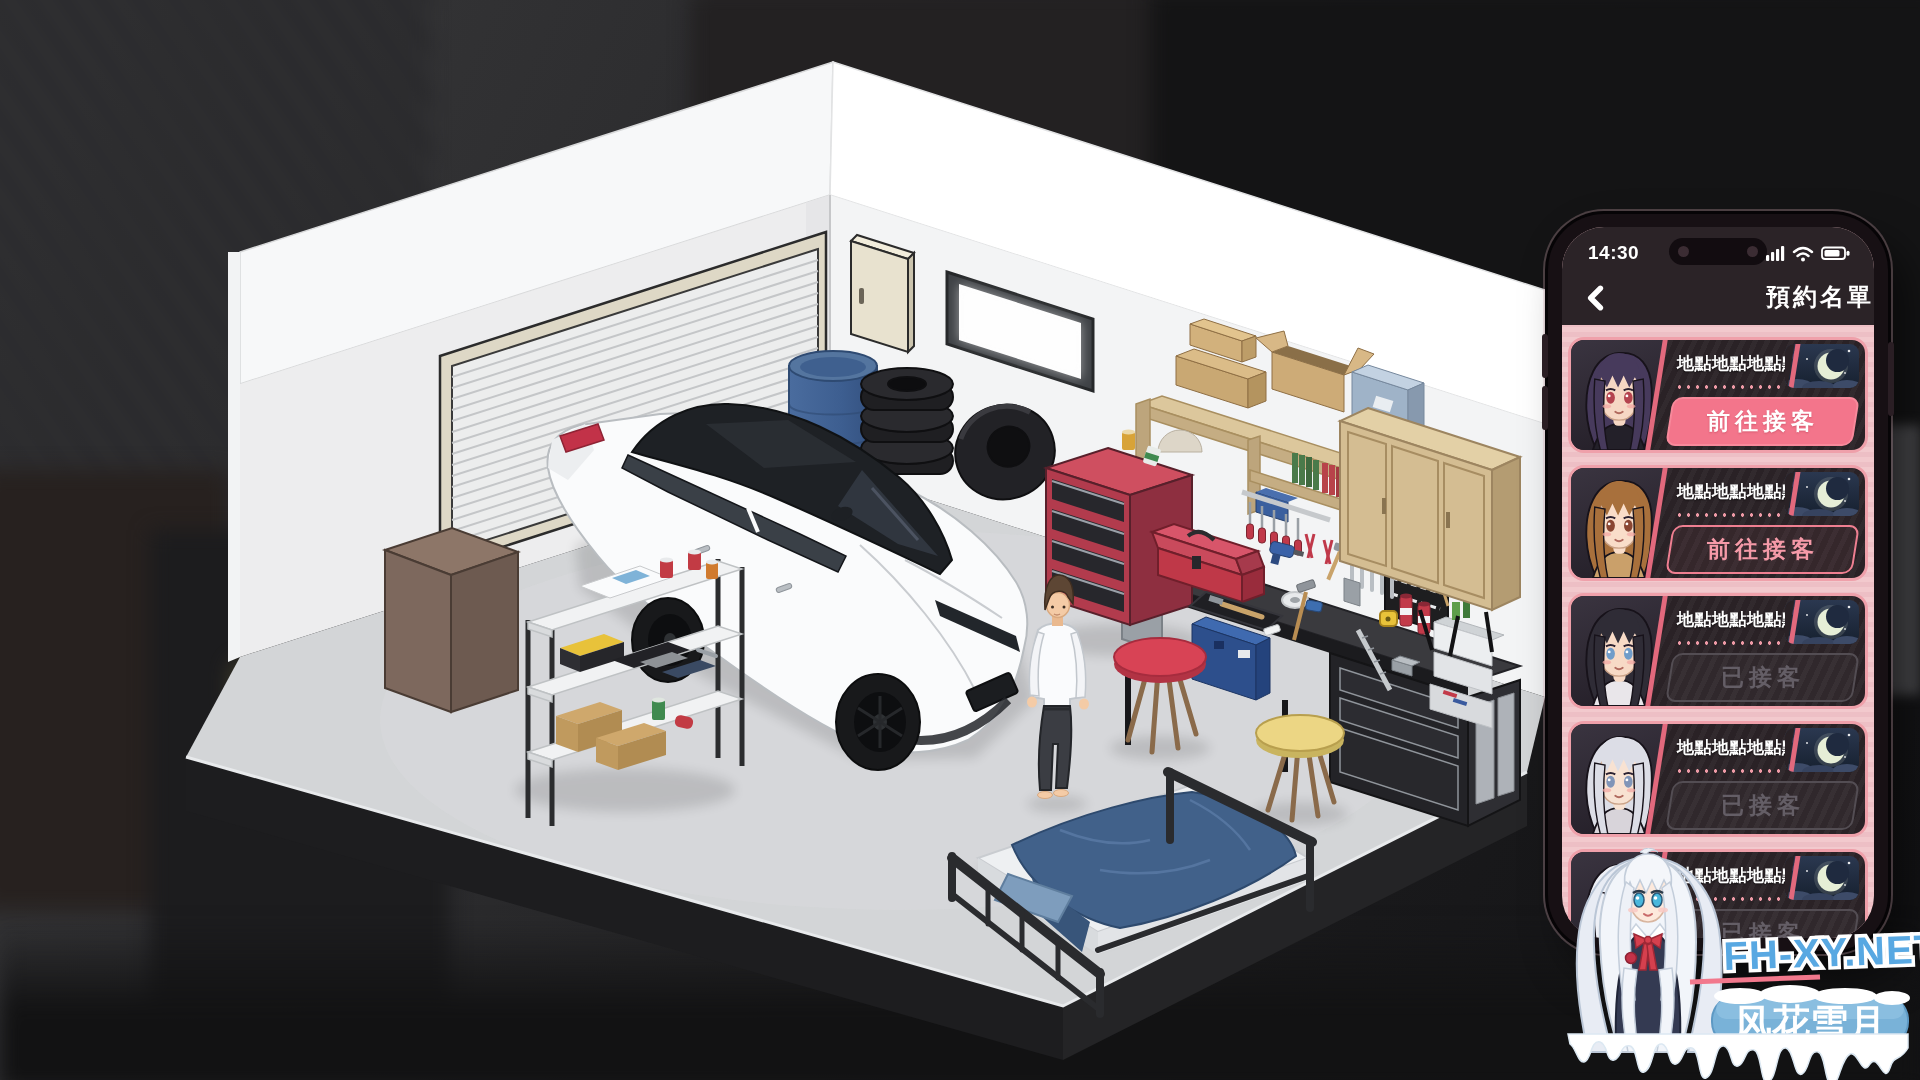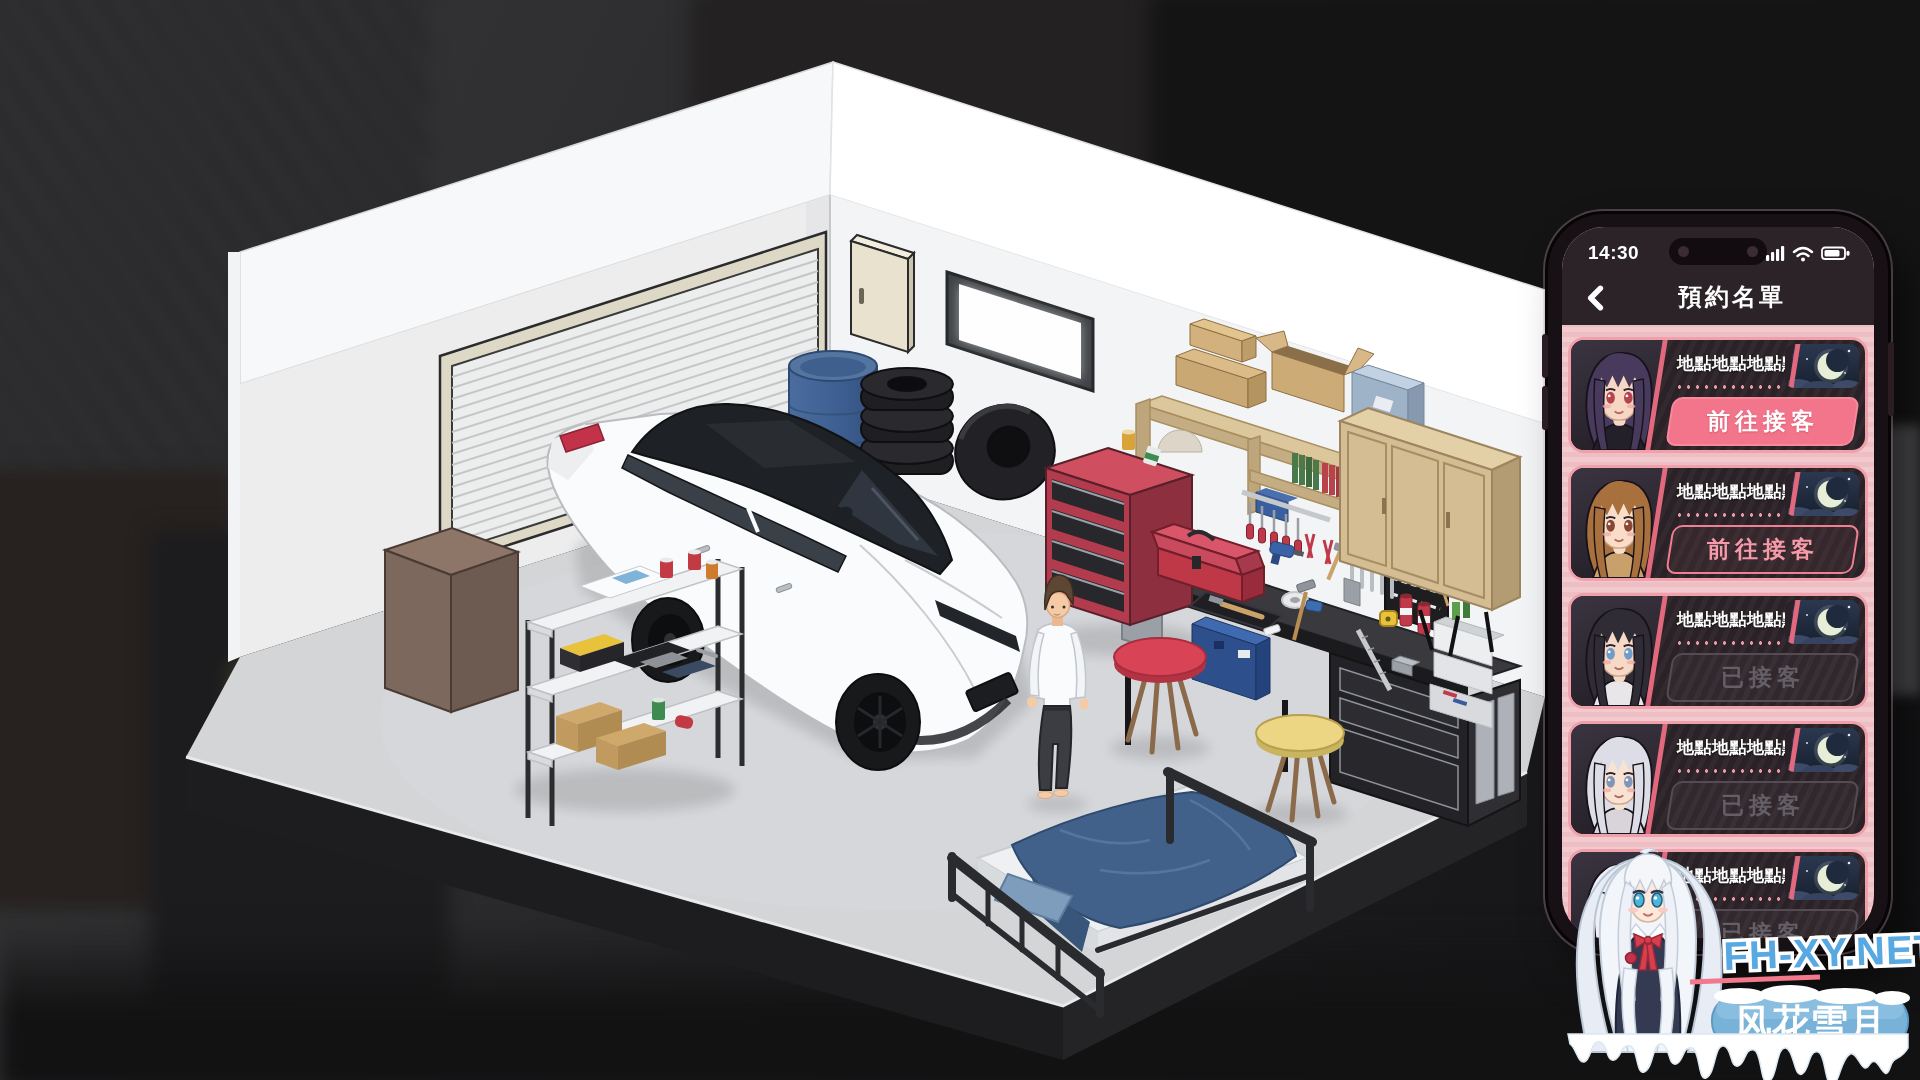--- a/index.html
+++ b/index.html
@@ -33,21 +33,21 @@
   .phone-header{position:relative;height:98px;background:#2b2327;}
   .statusbar{position:relative;height:46px;display:flex;align-items:center;padding:6px 24px 0 26px;}
   .time{color:#fff;font-size:19px;font-weight:bold;letter-spacing:.5px;}
   .island{position:absolute;left:50%;top:11px;transform:translateX(-50%);width:98px;height:27px;
     background:#120c10;border-radius:14px;}
   .island::before,.island::after{content:"";position:absolute;top:8px;width:11px;height:11px;border-radius:50%;background:#3b2c33;}
   .island::before{left:9px;} .island::after{right:9px;}
   .status-icons{margin-left:auto;display:flex;align-items:center;}
   .nav{position:relative;height:52px;}
   .back-btn{position:absolute;left:20px;top:12px;width:26px;height:28px;background:none;border:none;padding:0;cursor:pointer;}
-  .page-title{position:absolute;left:0;right:0;top:8px;text-align:center;color:#fff;font-size:24px;font-weight:bold;letter-spacing:3px;margin-left:28px;}
+  .page-title{position:absolute;left:0;right:0;top:8px;text-align:right;color:#fff;font-size:24px;font-weight:bold;letter-spacing:3px;margin-left:28px;}
   .cards{position:absolute;left:0;right:0;top:98px;bottom:0;padding:12px 6px;display:flex;flex-direction:column;gap:12px;}
   .card{position:relative;flex:0 0 116px;height:116px;background:#2a2226;border:3px solid #efa0aa;border-radius:16px;overflow:hidden;
     background-image:repeating-linear-gradient(115deg,rgba(255,255,255,.035) 0 5px,rgba(0,0,0,0) 5px 11px);}
   .avatar{position:absolute;left:0;top:0;bottom:0;width:96px;
     clip-path:polygon(0 0,94px 0,76px 100%,0 100%);
     background:linear-gradient(160deg,#3a3440,#221d26);}
   .avatar svg{display:block;width:96px;height:110px;}
   .slash-stripe{position:absolute;left:83px;top:-6px;bottom:-6px;width:5px;background:#e2697d;transform:skewX(-9deg);}
   .loc{position:absolute;left:106px;top:7px;height:34px;line-height:34px;color:#fff;font-size:17px;font-weight:bold;letter-spacing:.5px;
     text-shadow:0 1px 2px rgba(0,0,0,.6);}

